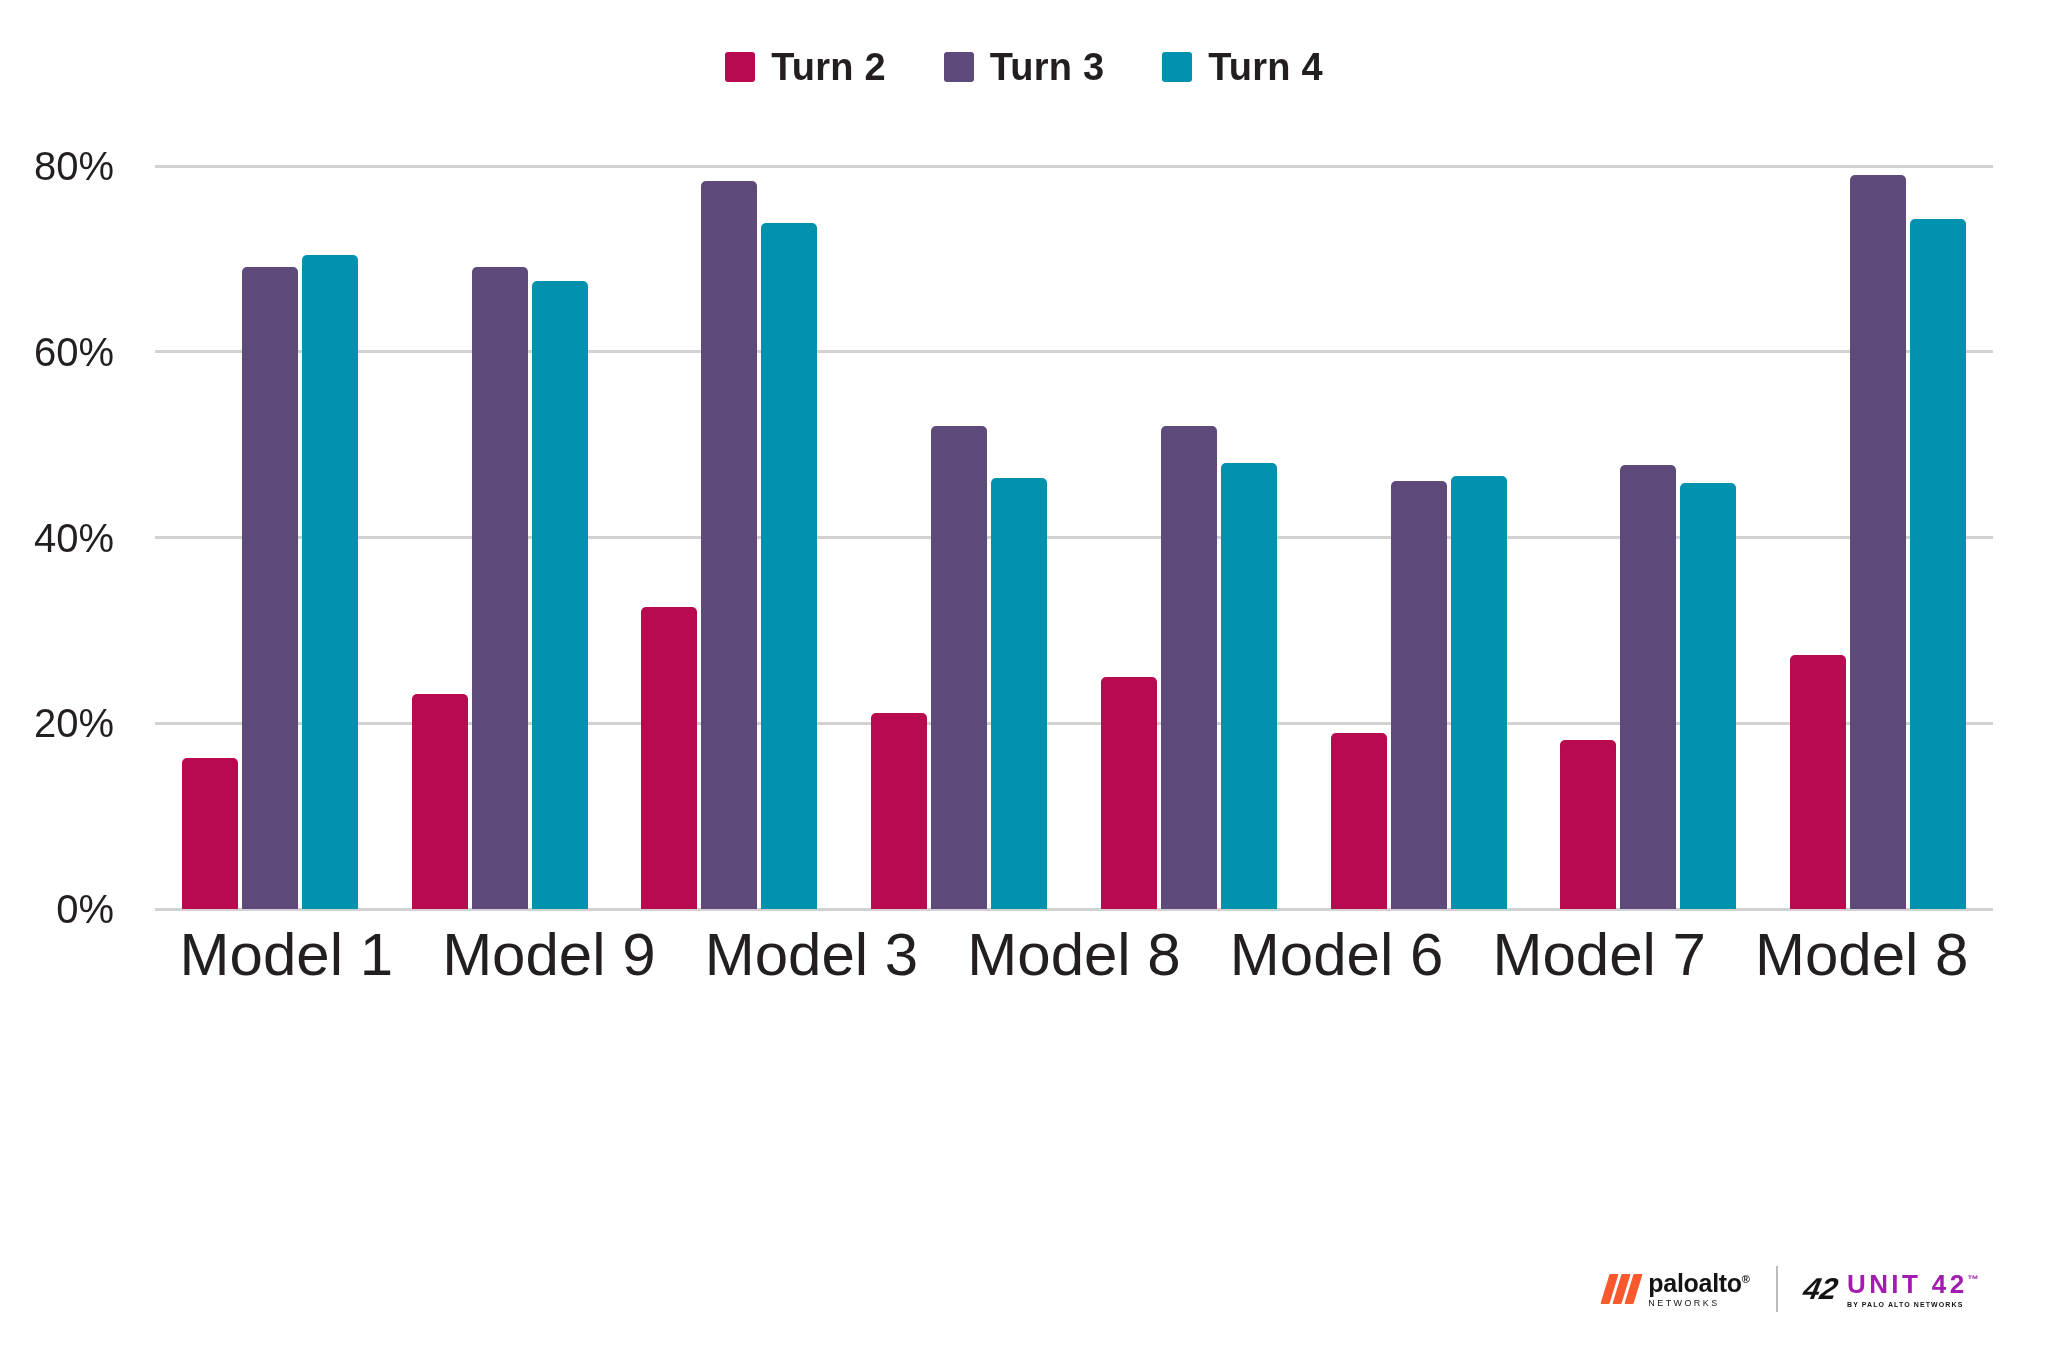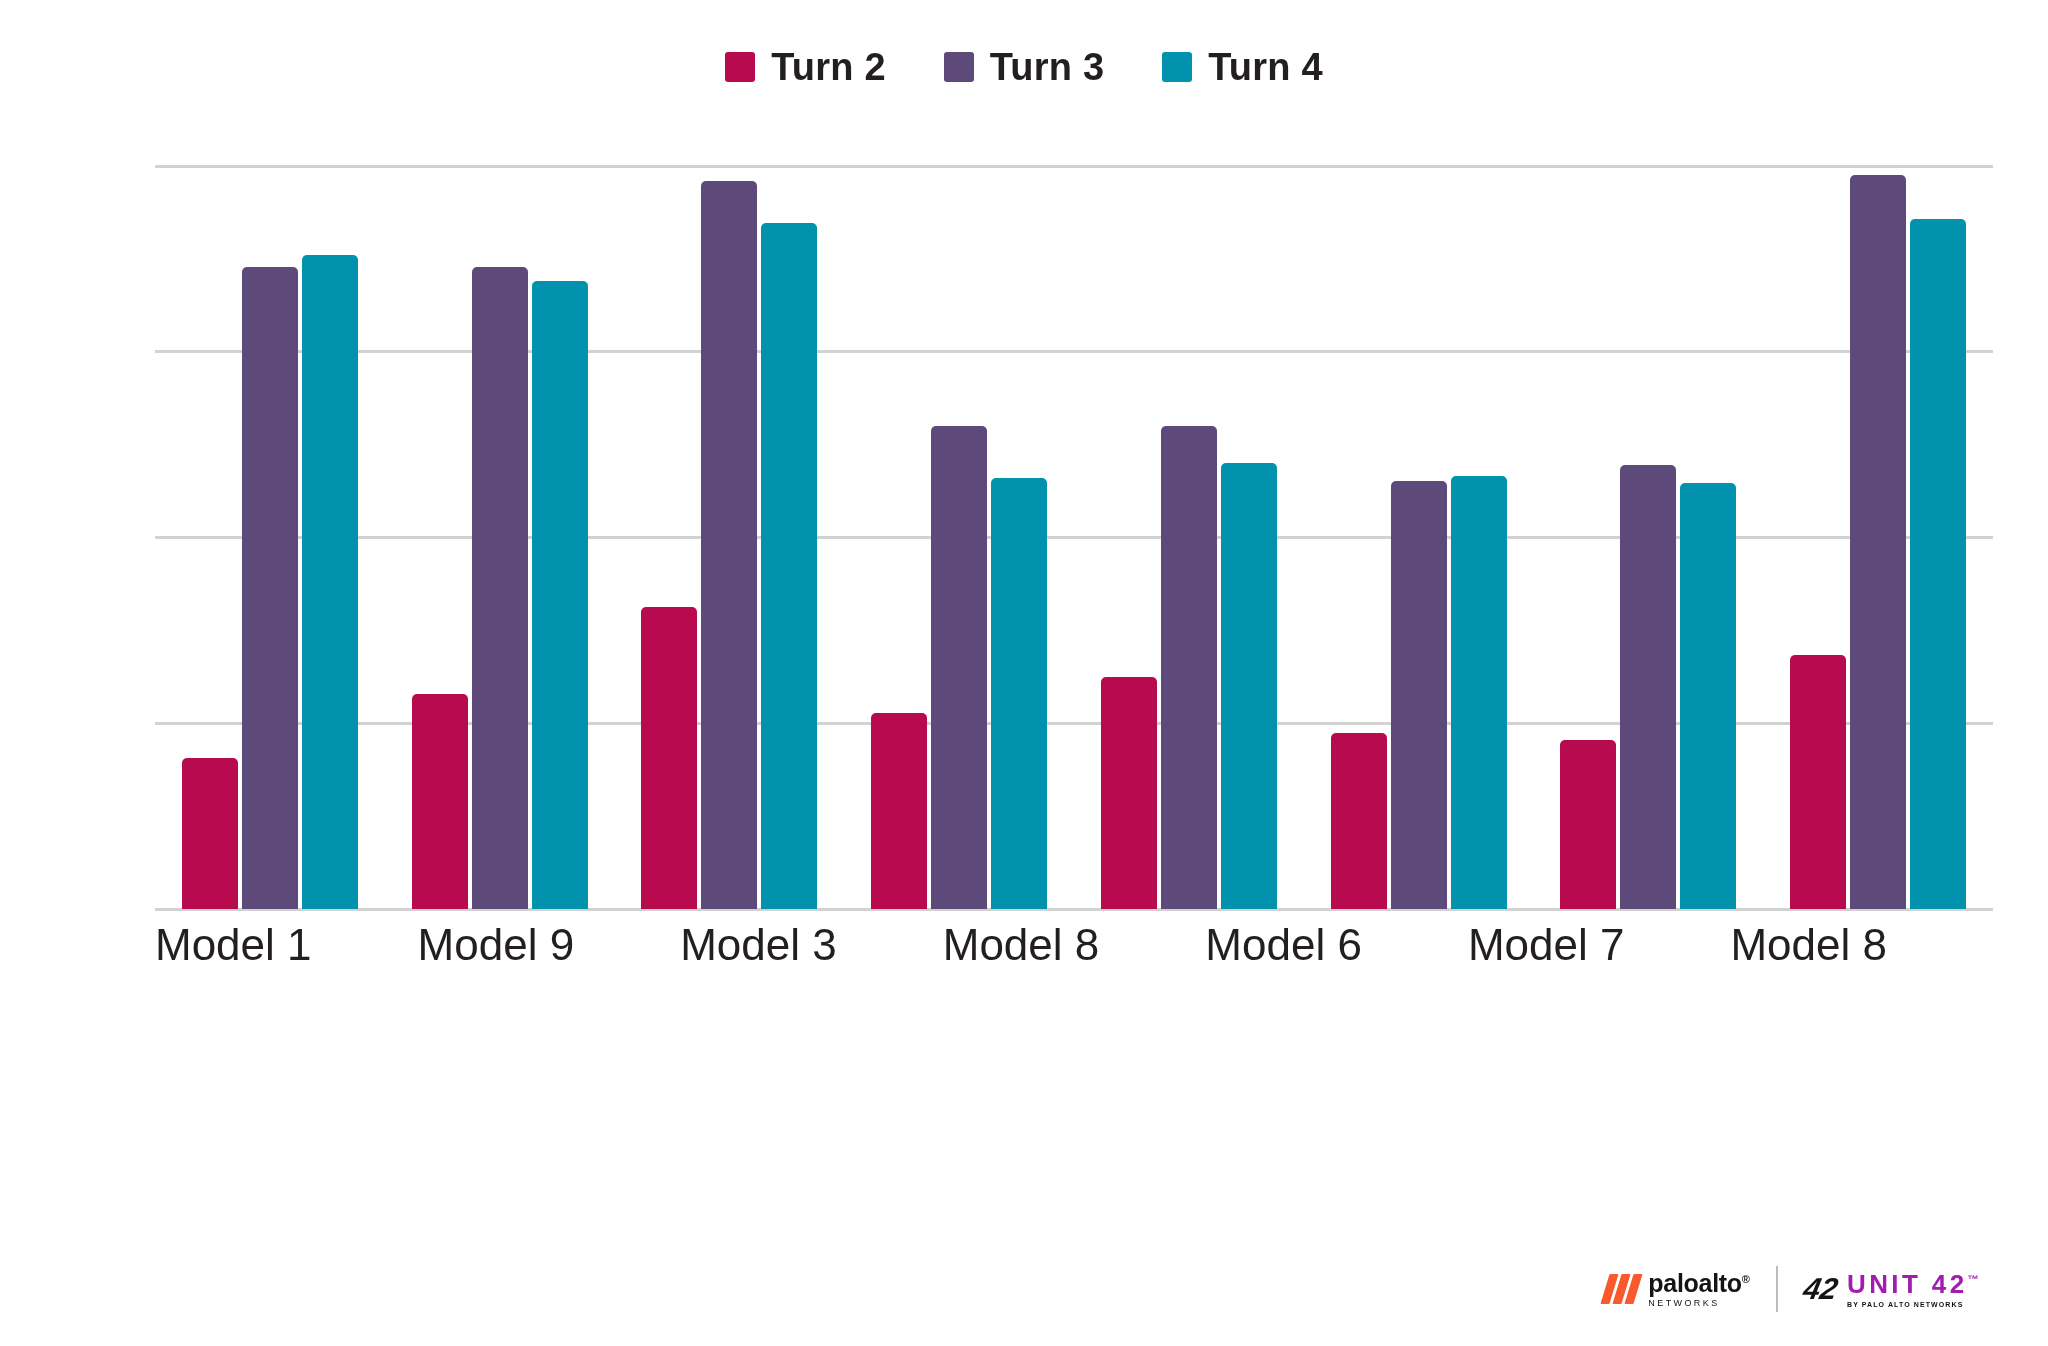--- a/index.html
+++ b/index.html
@@ -106,22 +106,22 @@
   
   #x-axis-labels {
     position: absolute;
     left: 155px;
     top: 920px;
     width: 1838px;
     display: flex;
   }
   .xlabel {
     flex: 1 1 0;
-    text-align: left;
-    font-size: 44px;
+    text-align: center;
+    font-size: 60px;
     color: #231f20;
     white-space: nowrap;
   }
 
   
   #footer {
     position: absolute;
     right: 66px;
     bottom: 34px;
     display: flex;
@@ -171,20 +171,27 @@
       <div class="legend-item">
         <span class="legend-swatch" style="background: rgb(93, 74, 123);"></span>
         <span class="legend-label">Turn 3</span>
       </div>
       <div class="legend-item">
         <span class="legend-swatch" style="background: rgb(2, 146, 173);"></span>
         <span class="legend-label">Turn 4</span>
       </div>
     </div>
 
+  <div id="y-axis-labels">
+      <div class="ytick" style="top: 0%;">80%</div>
+      <div class="ytick" style="top: 25%;">60%</div>
+      <div class="ytick" style="top: 50%;">40%</div>
+      <div class="ytick" style="top: 75%;">20%</div>
+      <div class="ytick" style="top: 100%;">0%</div>
+    </div>
 
   <div id="plot-area">
     <div id="grid-layer">
         <div class="gridline" style="top: calc(0% - 1.5px); background: rgb(210, 210, 210);"></div>
         <div class="gridline" style="top: calc(25% - 1.5px); background: rgb(210, 210, 210);"></div>
         <div class="gridline" style="top: calc(50% - 1.5px); background: rgb(210, 210, 210);"></div>
         <div class="gridline" style="top: calc(75% - 1.5px); background: rgb(210, 210, 210);"></div>
         <div class="gridline" style="top: calc(100% - 1.5px); background: rgb(210, 210, 210);"></div>
       </div>
     <div id="bars-layer">

